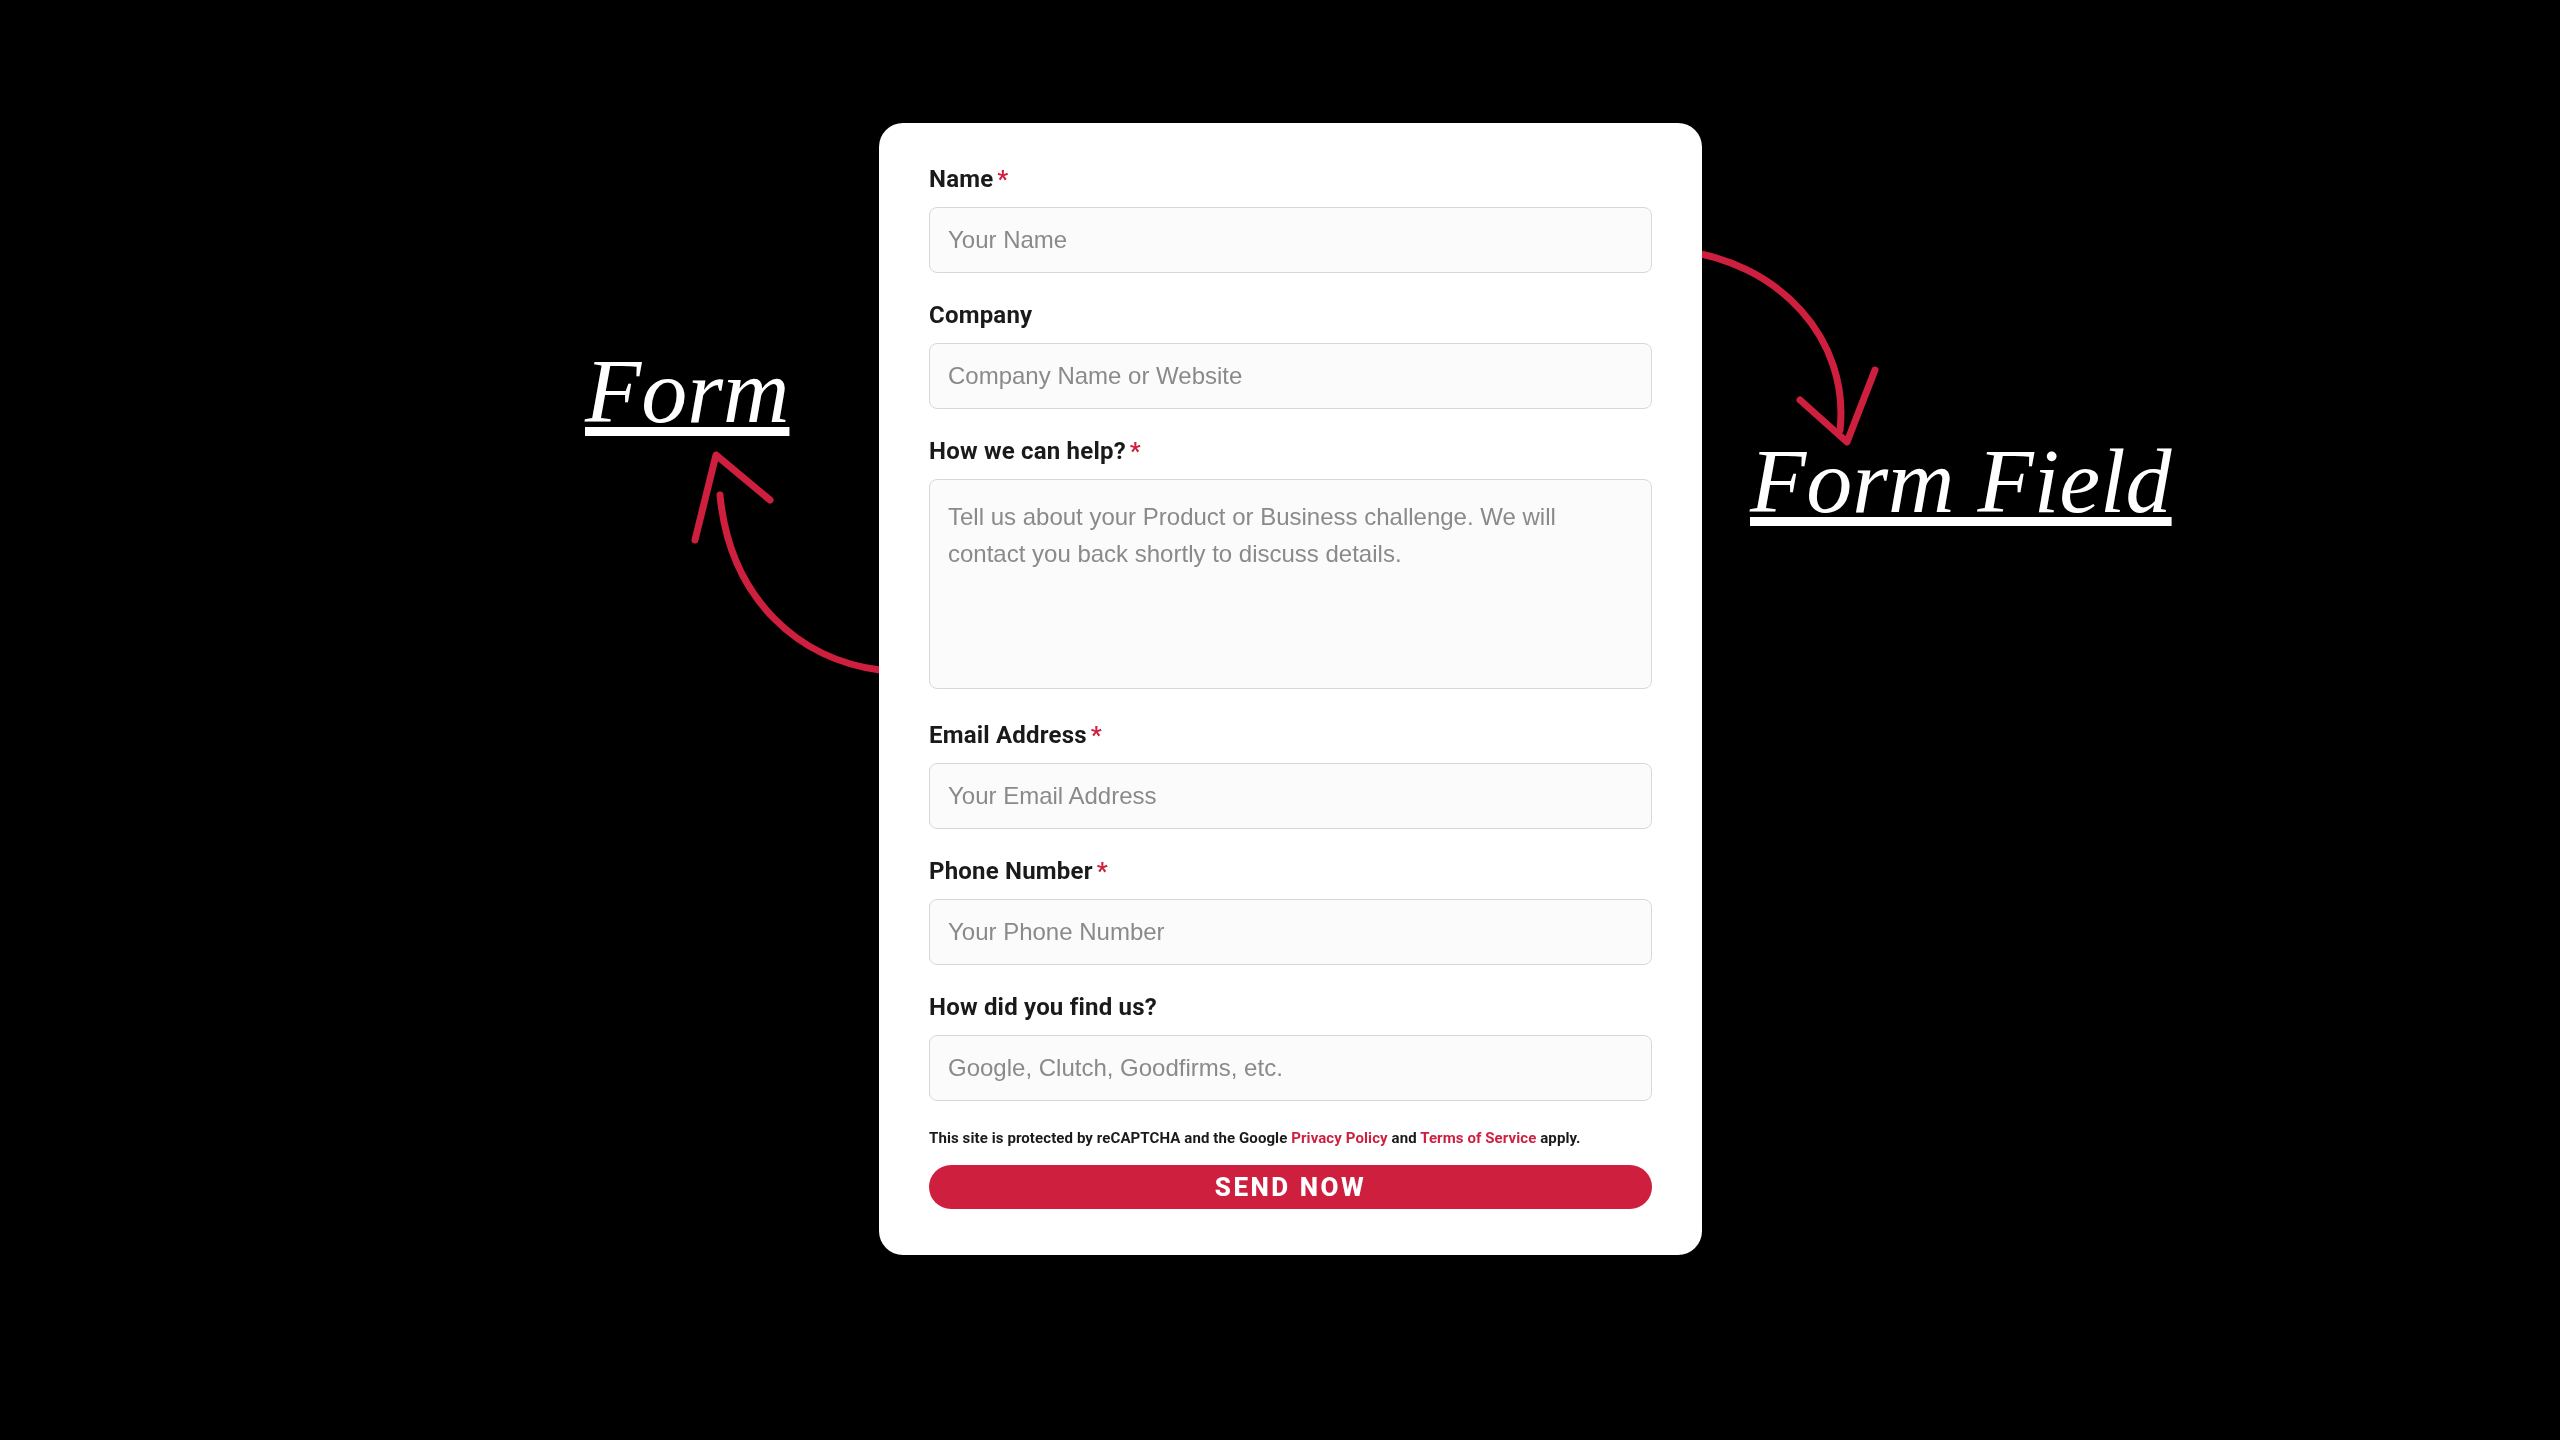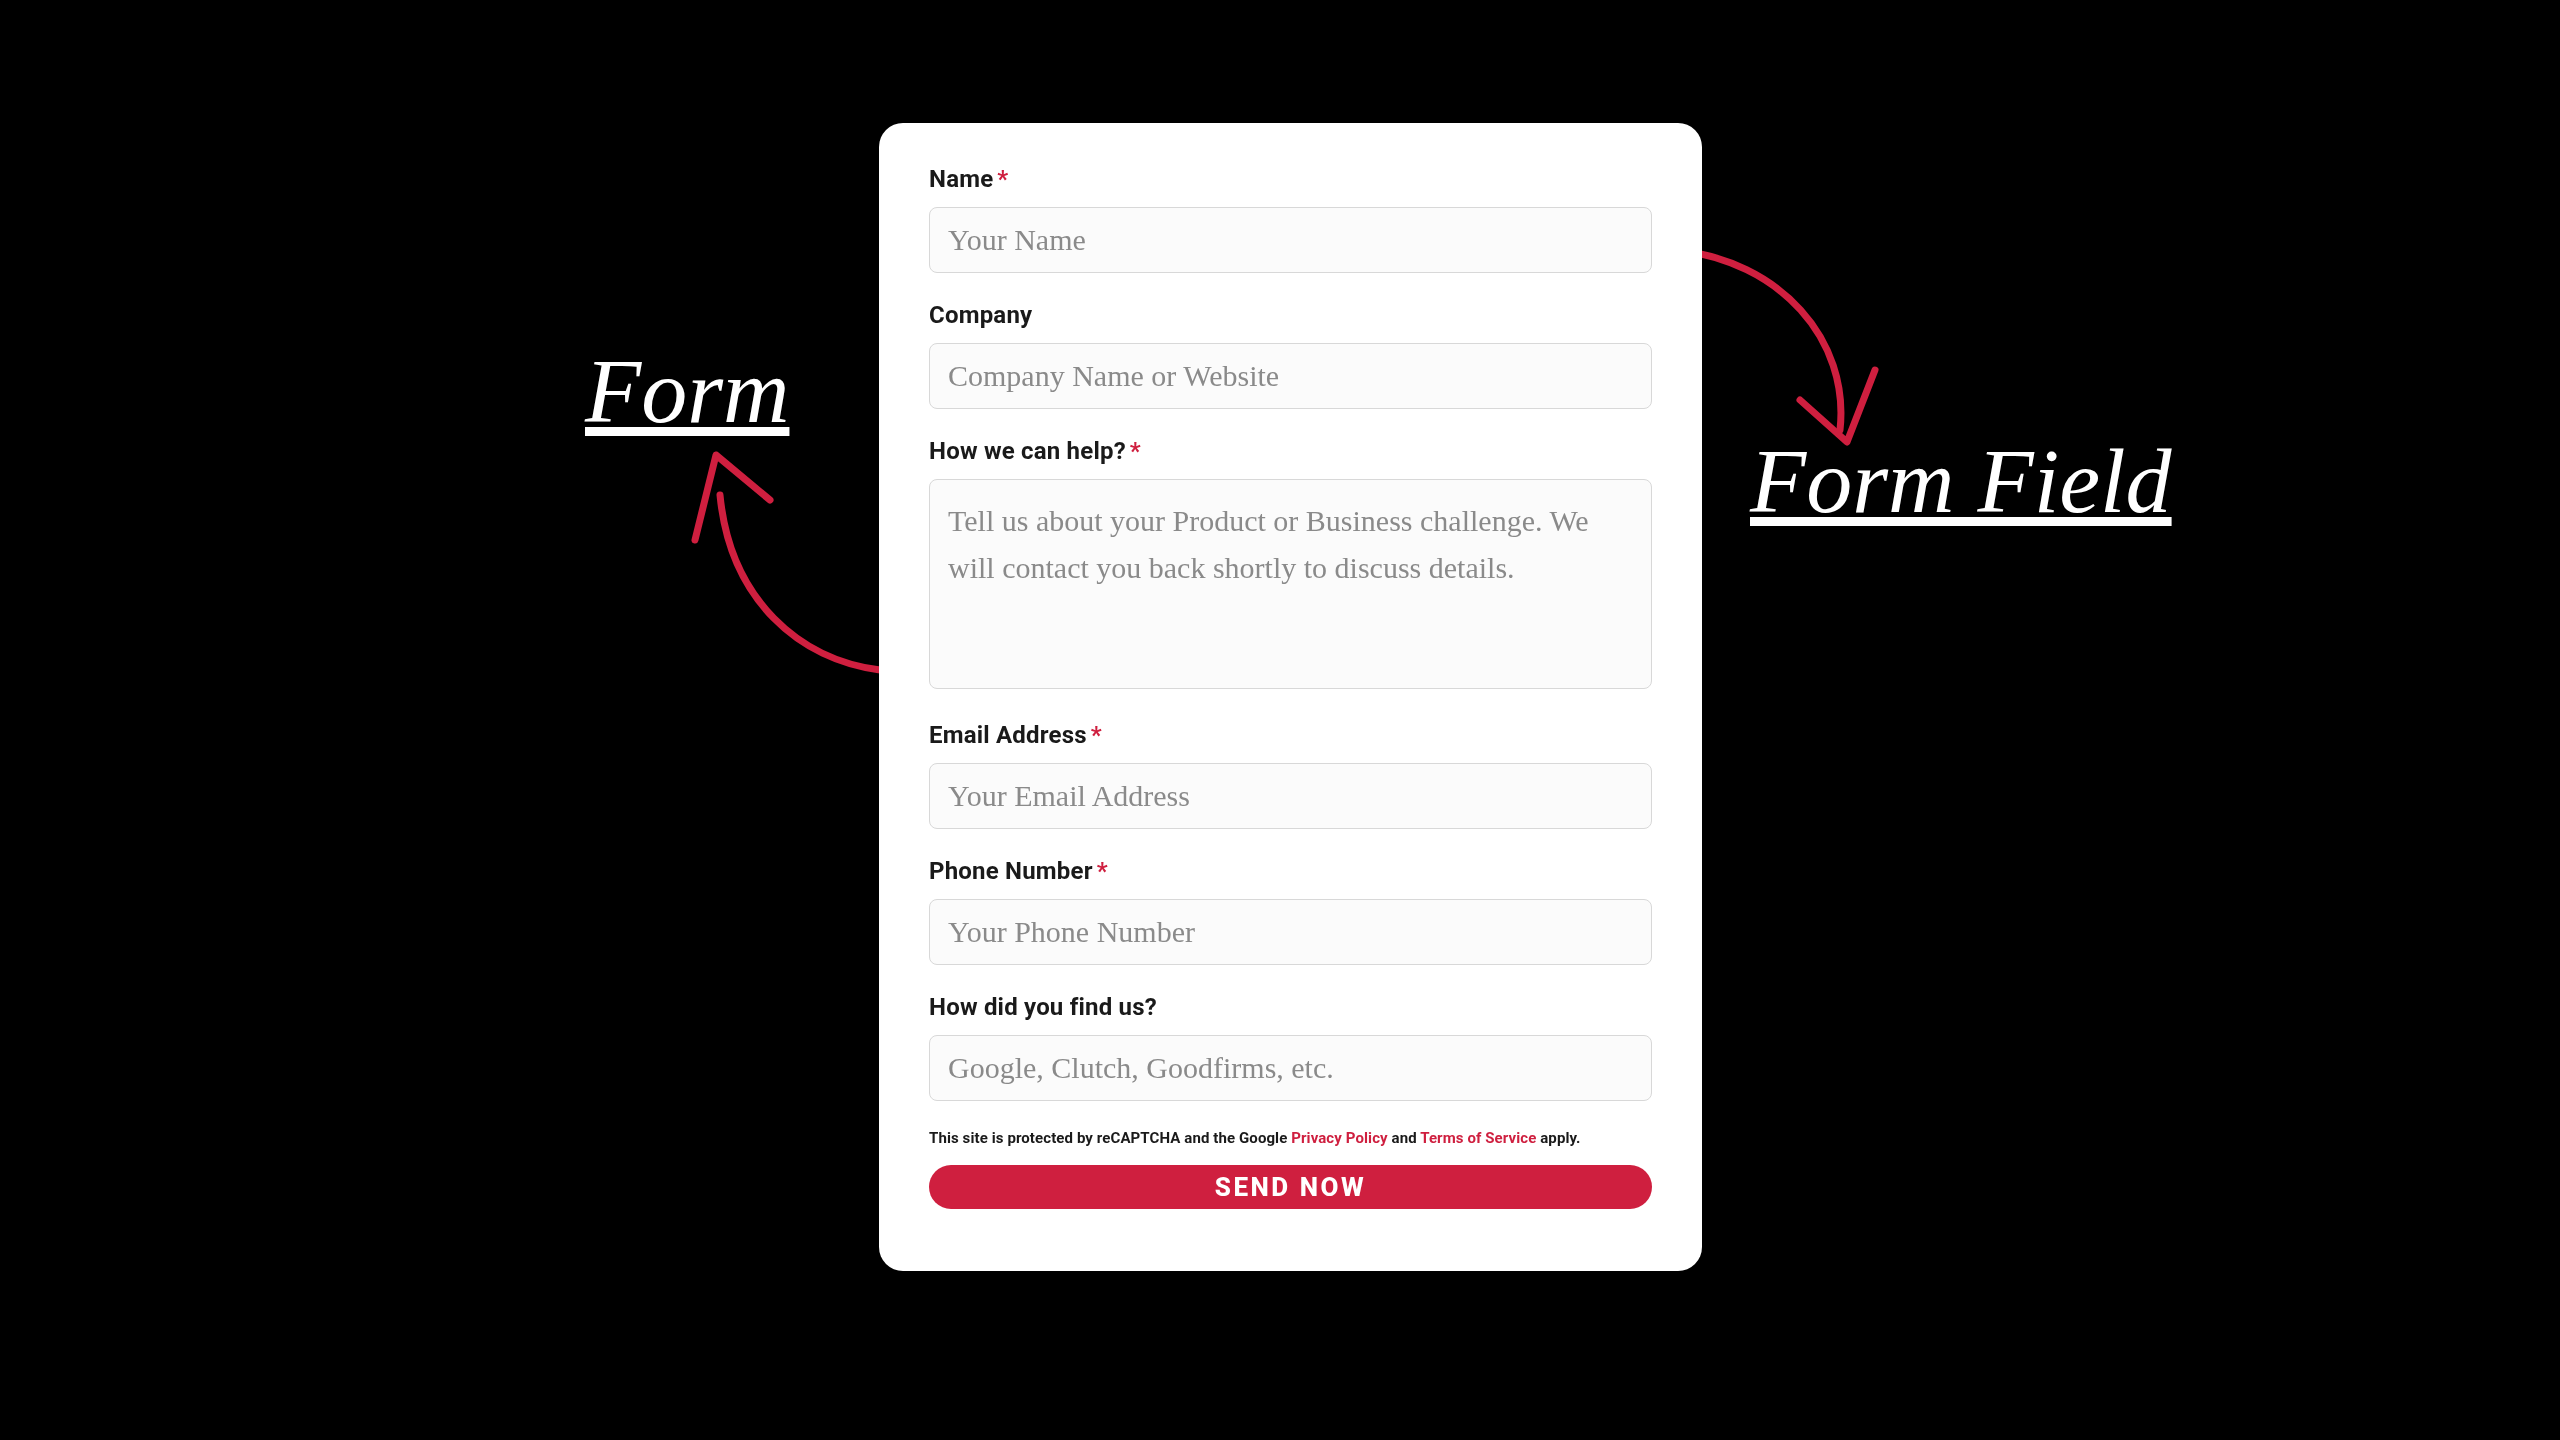--- a/index.html
+++ b/index.html
@@ -16,40 +16,40 @@
     width: 2560px;
     height: 1440px;
   }
   .form-card {
     position: absolute;
     left: 879px;
     top: 123px;
     width: 823px;
     background: #fff;
     border-radius: 24px;
-    padding: 42px 50px 62px 50px;
+    padding: 42px 50px 46px 50px;
   }
   .field-group { margin-bottom: 28px; }
   .label {
     font-size: 24px;
     font-weight: 700;
     color: #1a1a1a;
     margin-bottom: 14px;
     display: block;
     letter-spacing: 0.2px;
   }
   .req { color: #cf1f3f; margin-left: 4px; }
   .input, .textarea {
     width: 100%;
     background: #fbfbfb;
     border: 1px solid #d8d8d8;
     border-radius: 8px;
-    font-size: 30px;
+    font-size: 24px;
     color: #1a1a1a;
-    font-family: Liberation Serif, serif;
+    font-family: Liberation Sans, sans-serif;
   }
   .input {
     height: 66px;
     padding: 0 18px;
   }
   .textarea {
     height: 210px;
     padding: 18px;
     resize: none;
     line-height: 1.55;

